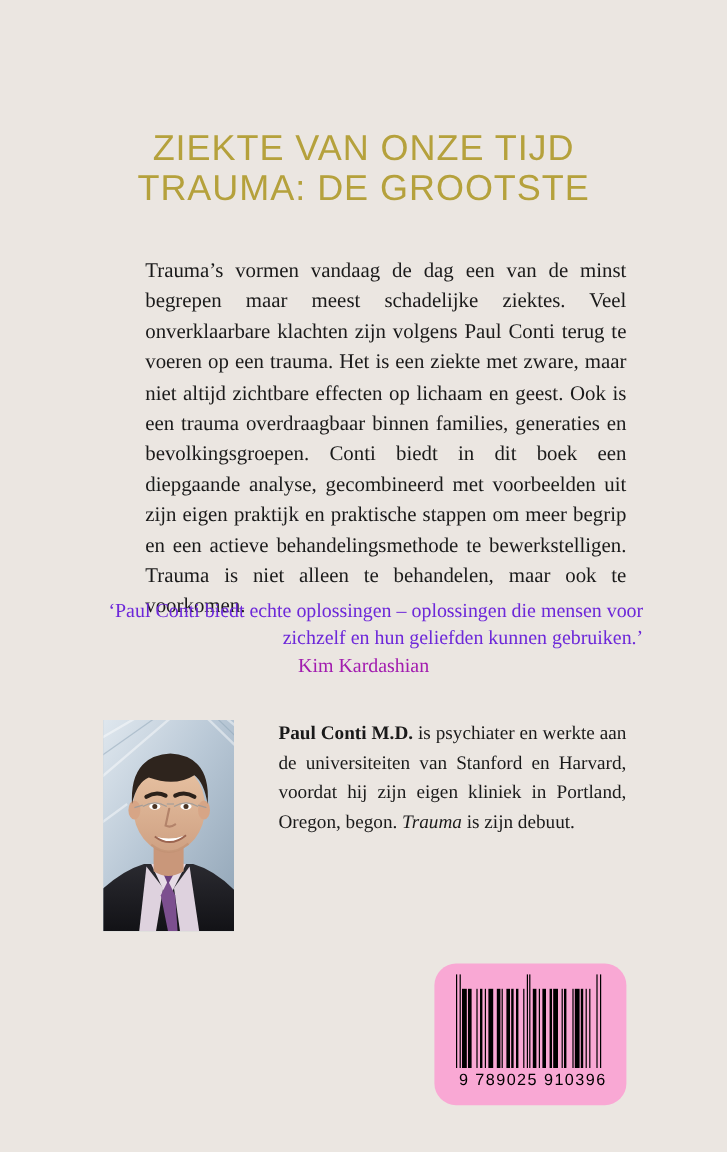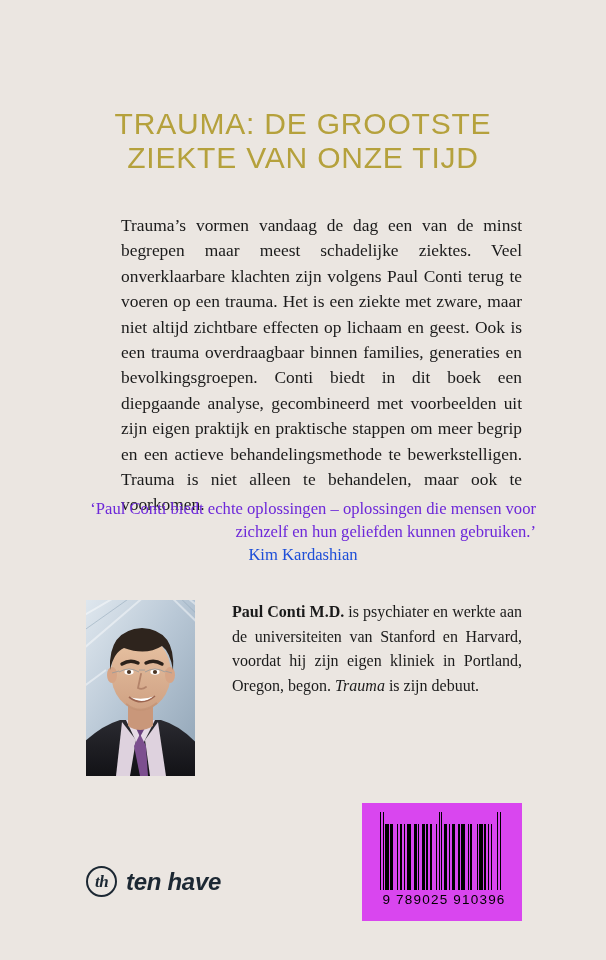--- a/index.html
+++ b/index.html
@@ -62,21 +62,21 @@
     color:#6d28d9;
     font-size:16.6px;
     line-height:23px;
   }
   .quote-src {
     position:absolute;
     left:70px;
     width:466px;
     top:544px;
     text-align:center;
-    color:#1d4ed8;
+    color:#a21caf;
     font-size:16.6px;
     line-height:22px;
   }
 
   
   .photo {
     position:absolute;
     left:86px;
     top:600px;
     width:109px;
@@ -148,22 +148,23 @@
     letter-spacing:0.4px;
   }
 
   
   .barcode-box {
     position:absolute;
     left:362px;
     top:803px;
     width:160px;
     height:118px;
-    background:#d946ef;
+    background:#f9a8d4;
     padding:9px 10px 4px 10px;
+    border-radius:18px;
   }
   .bars {
     height:78px;
     display:flex;
     align-items:flex-end;
     gap:0;
     margin-left:8px;
   }
   .bars span { display:block; background:#000; }
   .barcode-digits {
@@ -175,22 +176,22 @@
     text-align:center;
     padding-left:4px;
   }
 </style>
 </head>
 <body>
 
 <div class="cover">
 
   <div class="title">
+    <span class="ln">ZIEKTE VAN ONZE TIJD</span>
     <span class="ln">TRAUMA: DE GROOTSTE</span>
-    <span class="ln">ZIEKTE VAN ONZE TIJD</span>
   </div>
 
   <div class="blurb">
     <p>Trauma’s vormen vandaag de dag een van de minst begrepen maar meest schadelijke ziektes. Veel onverklaarbare klachten zijn volgens Paul Conti terug te voeren op een trauma. Het is een ziekte met zware, maar niet altijd zichtbare effecten op lichaam en geest. Ook is een trauma overdraagbaar binnen families, generaties en bevolkingsgroepen. Conti biedt in dit boek een diepgaande analyse, gecombineerd met voorbeelden uit zijn eigen praktijk en praktische stappen om meer begrip en een actieve behandelingsmethode te bewerkstelligen. Trauma is niet alleen te behandelen, maar ook te voorkomen.</p>
   </div>
 
   <div class="quote">‘Paul Conti biedt echte oplossingen – oplossingen die mensen voor zichzelf en hun geliefden kunnen gebruiken.’</div>
   <div class="quote-src">Kim Kardashian</div>
 
   <div class="photo">
@@ -264,24 +265,20 @@
       <path d="M43 97 Q56 107 69 96" stroke="#9c6550" stroke-width="1.6" fill="none"></path>
 
       <path d="M40 104 Q55 116 71 103" stroke="#c08f72" stroke-width="2" fill="none" opacity="0.6"></path>
     </svg>
   </div>
 
   <div class="bio">
     <span class="nm">Paul Conti M.D.</span><span> is psychiater en werkte aan de universiteiten van Stanford en Harvard, voordat hij zijn eigen kliniek in Portland, Oregon, begon. </span><span class="it">Trauma</span><span> is zijn debuut.</span>
   </div>
 
-  <div class="pub">
-    <span class="pub-mark">th</span>
-    <span class="pub-name">ten have</span>
-  </div>
 
 
   <div class="barcode-box">
     <div class="bars" id="bars">
         <span style="width: 1.28px; height: 78px;"></span>
         <span style="width: 1.28px; height: 78px; background: transparent;"></span>
         <span style="width: 1.28px; height: 78px;"></span>
         <span style="width: 1.28px; height: 66px; background: transparent;"></span>
         <span style="width: 3.84px; height: 66px;"></span>
         <span style="width: 1.28px; height: 66px; background: transparent;"></span>

